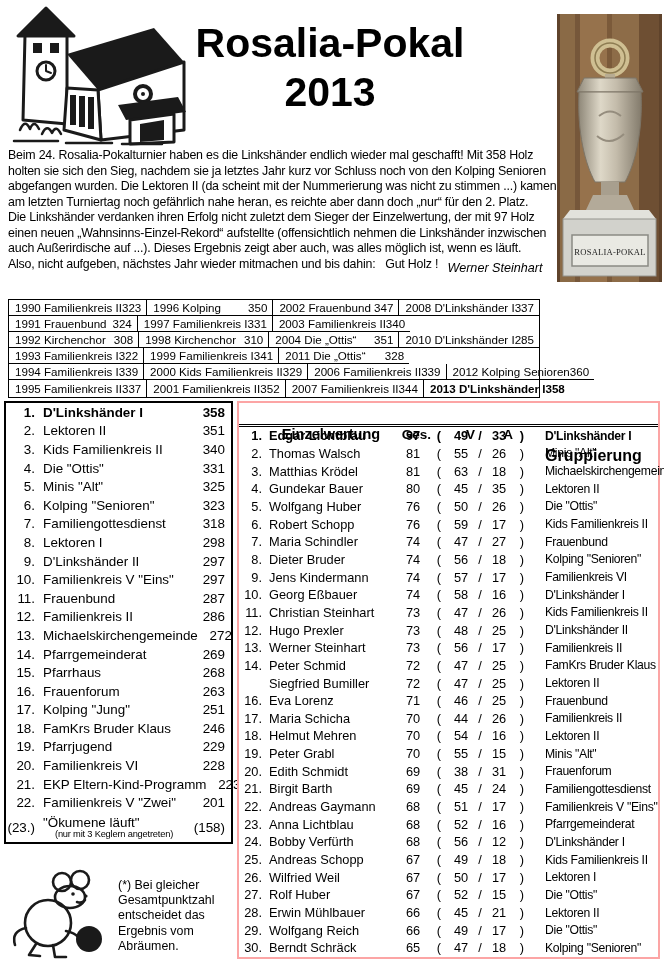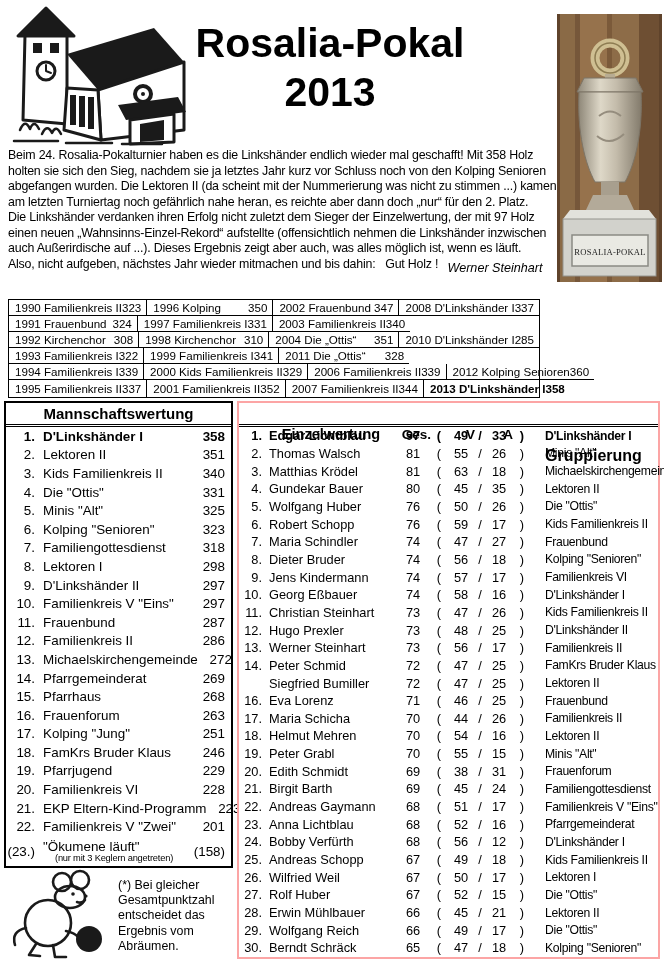--- a/index.html
+++ b/index.html
@@ -219,21 +219,20 @@
         <span>344</span>
       </div>
       <div class="h-cell bold">
         <span>2013 D'Linkshänder I</span>
         <span>358</span>
       </div>
     </div>
   </div>
 
 <div class="team">
-  <div class="team-header">Mannschaftswertung</div>
   <div id="team-body">
       <div class="t-row bold">
         <span class="t-rank">1.</span>
         <div class="t-name">
           <div>D'Linkshänder I</div>
         </div>
         <span class="t-score">358</span>
       </div>
       <div class="t-row">
         <span class="t-rank">2.</span>

